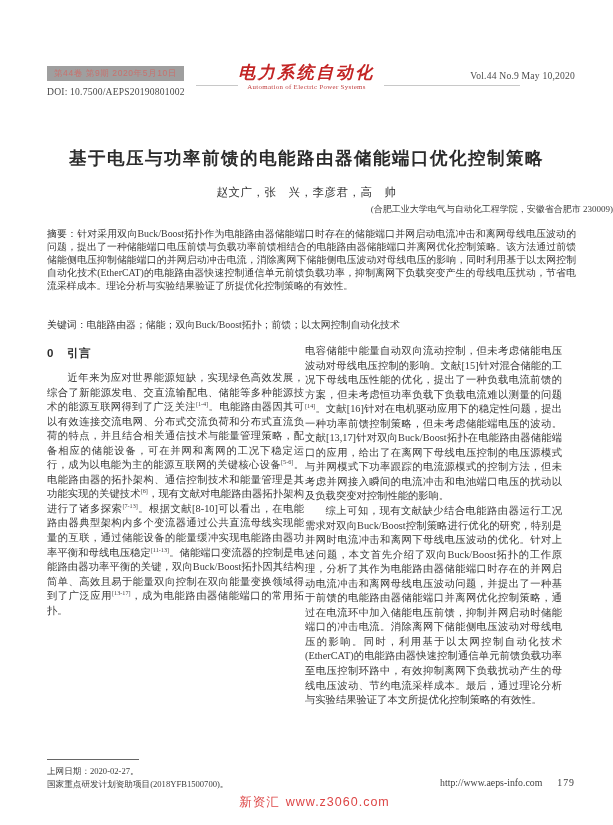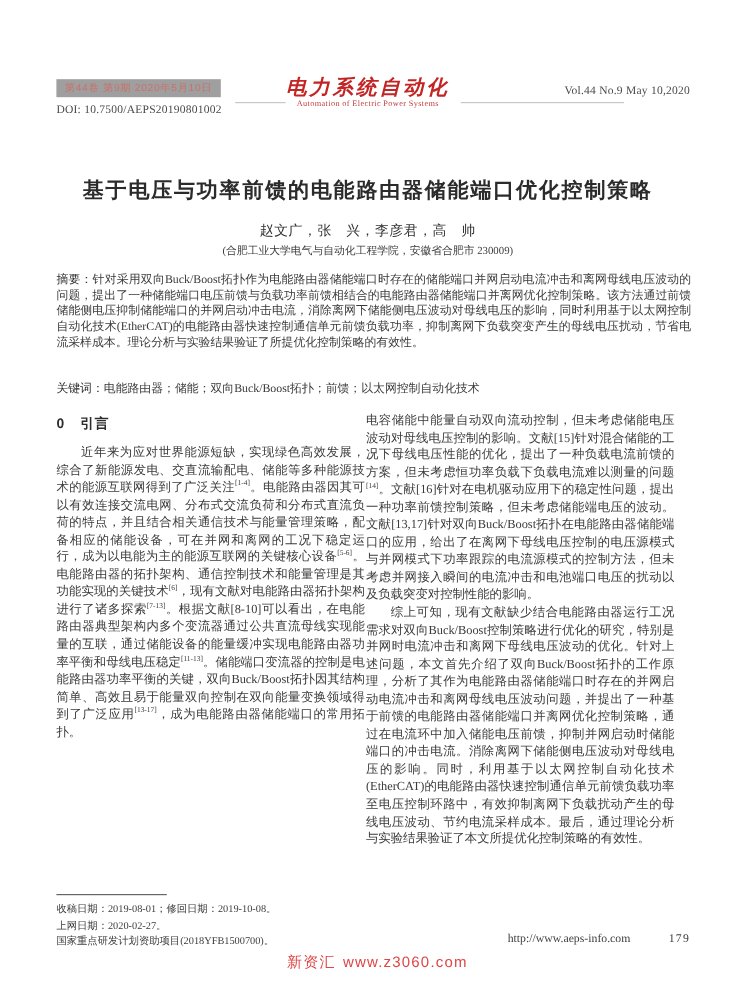--- a/index.html
+++ b/index.html
@@ -28,21 +28,21 @@
   .logo-line.right{top:85px;left:384px;width:136px;}
   .vol-en{position:absolute;right:38px;top:70px;font-size:9.6px;color:#4a4a4a;letter-spacing:.2px;}
 
   
   .title{
     position:absolute;left:0;right:0;top:146px;text-align:center;
     font-family:"Liberation Sans",sans-serif;font-size:17.5px;font-weight:700;
     color:#2b2b2b;letter-spacing:1.5px;
   }
   .authors{position:absolute;left:0;right:0;top:185px;text-align:center;font-size:11.5px;color:#333;letter-spacing:.5px;}
-  .affiliation{position:absolute;left:0;right:0;top:203px;text-align:center;font-size:9px;color:#3d3d3d;}
+  .affiliation{position:absolute;left:0;right:0;top:203px;text-align:right;font-size:9px;color:#3d3d3d;}
 
   
   .abstract{
     position:absolute;left:47px;top:227px;width:529px;
     font-size:9.9px;line-height:13.1px;text-align:justify;color:#3a3a3a;
   }
   .kw{position:absolute;left:47px;top:318px;width:529px;font-size:9.9px;line-height:13px;color:#3a3a3a;}
   .blabel{font-family:"Liberation Sans",sans-serif;font-weight:400;color:#2d2d2d;}
 
   
@@ -56,21 +56,21 @@
   .col p{margin:0;font-size:10.3px;line-height:14.55px;text-align:justify;text-indent:2em;color:#3a3a3a;}
   .col p.cont{text-indent:0;}
   .col p sup{font-size:.6em;vertical-align:super;line-height:0;}
 
   
   .footnote{margin-top:auto;font-size:8.6px;line-height:13.6px;color:#3c3c3c;}
   .fn-rule{width:92px;border-top:1px solid #666;margin-bottom:5px;}
 
   
   .footer{position:absolute;right:38px;top:777px;font-size:9.8px;color:#3c3c3c;}
-  .footer .pagenum{margin-left:32px;letter-spacing:1px;}
+  .footer .pagenum{margin-left:15px;letter-spacing:1px;}
   .watermark{
     position:absolute;left:0;right:0;top:794px;text-align:center;
     color:#dd4646;font-size:12.5px;letter-spacing:1px;
     font-family:Liberation Sans, sans-serif;
     margin-left:16px;
   }
   .watermark .wm-url{margin-left:6px;}
 </style>
 </head>
 <body>
@@ -103,21 +103,20 @@
 
   <div class="columns">
     <div class="col">
       <div class="section-heading">
         <span class="num">0</span><span>引言</span>
       </div>
       <p>近年来为应对世界能源短缺，实现绿色高效发展，综合了新能源发电、交直流输配电、储能等多种能源技术的能源互联网得到了广泛关注<sup>[1-4]</sup>。电能路由器因其可以有效连接交流电网、分布式交流负荷和分布式直流负荷的特点，并且结合相关通信技术与能量管理策略，配备相应的储能设备，可在并网和离网的工况下稳定运行，成为以电能为主的能源互联网的关键核心设备<sup>[5-6]</sup>。电能路由器的拓扑架构、通信控制技术和能量管理是其功能实现的关键技术<sup>[6]</sup>，现有文献对电能路由器拓扑架构进行了诸多探索<sup>[7-13]</sup>。根据文献[8-10]可以看出，在电能路由器典型架构内多个变流器通过公共直流母线实现能量的互联，通过储能设备的能量缓冲实现电能路由器功率平衡和母线电压稳定<sup>[11-13]</sup>。储能端口变流器的控制是电能路由器功率平衡的关键，双向Buck/Boost拓扑因其结构简单、高效且易于能量双向控制在双向能量变换领域得到了广泛应用<sup>[13-17]</sup>，成为电能路由器储能端口的常用拓扑。</p>
 
       <div class="footnote">
         <div class="fn-rule"></div>
-        <div>收稿日期：2019-08-01；修回日期：2019-10-08。</div>
         <div>上网日期：2020-02-27。</div>
         <div>国家重点研发计划资助项目(2018YFB1500700)。</div>
       </div>
     </div>
 
     <div class="col">
       <p class="cont">电容储能中能量自动双向流动控制，但未考虑储能电压波动对母线电压控制的影响。文献[15]针对混合储能的工况下母线电压性能的优化，提出了一种负载电流前馈的方案，但未考虑恒功率负载下负载电流难以测量的问题<sup>[14]</sup>。文献[16]针对在电机驱动应用下的稳定性问题，提出一种功率前馈控制策略，但未考虑储能端电压的波动。文献[13,17]针对双向Buck/Boost拓扑在电能路由器储能端口的应用，给出了在离网下母线电压控制的电压源模式与并网模式下功率跟踪的电流源模式的控制方法，但未考虑并网接入瞬间的电流冲击和电池端口电压的扰动以及负载突变对控制性能的影响。</p>
       <p>综上可知，现有文献缺少结合电能路由器运行工况需求对双向Buck/Boost控制策略进行优化的研究，特别是并网时电流冲击和离网下母线电压波动的优化。针对上述问题，本文首先介绍了双向Buck/Boost拓扑的工作原理，分析了其作为电能路由器储能端口时存在的并网启动电流冲击和离网母线电压波动问题，并提出了一种基于前馈的电能路由器储能端口并离网优化控制策略，通过在电流环中加入储能电压前馈，抑制并网启动时储能端口的冲击电流。消除离网下储能侧电压波动对母线电压的影响。同时，利用基于以太网控制自动化技术(EtherCAT)的电能路由器快速控制通信单元前馈负载功率至电压控制环路中，有效抑制离网下负载扰动产生的母线电压波动、节约电流采样成本。最后，通过理论分析与实验结果验证了本文所提优化控制策略的有效性。</p>
     </div>
   </div>

